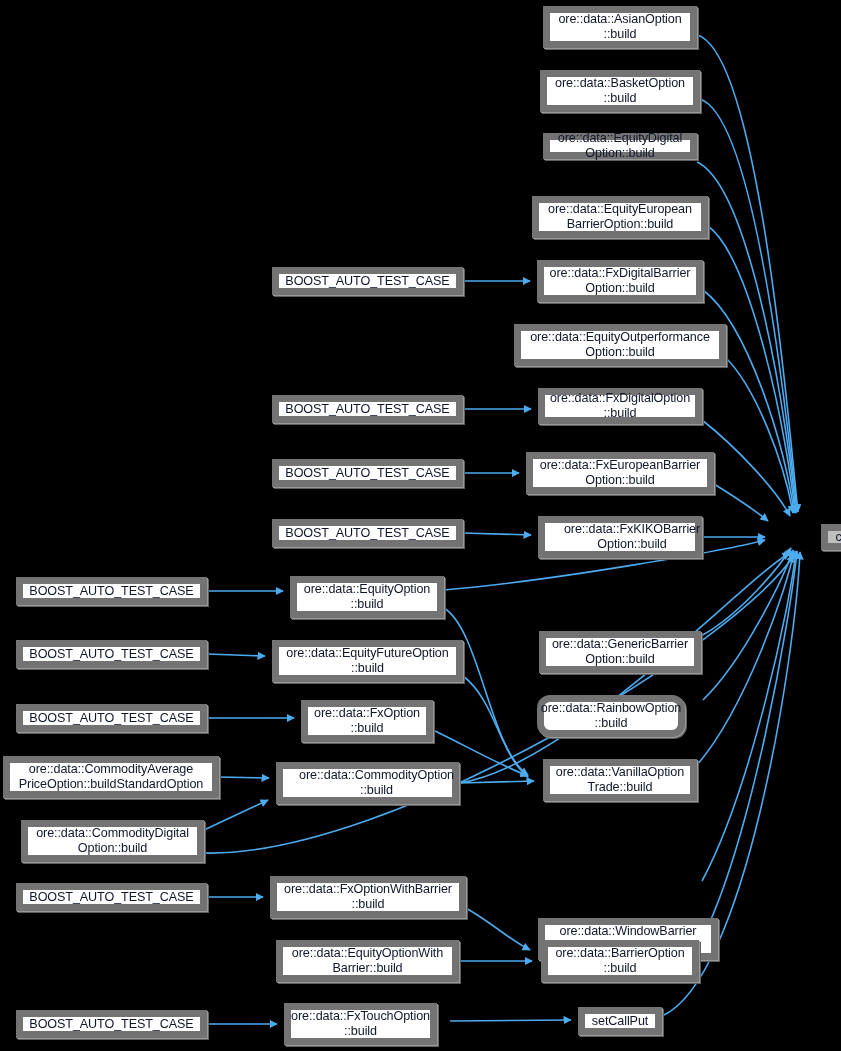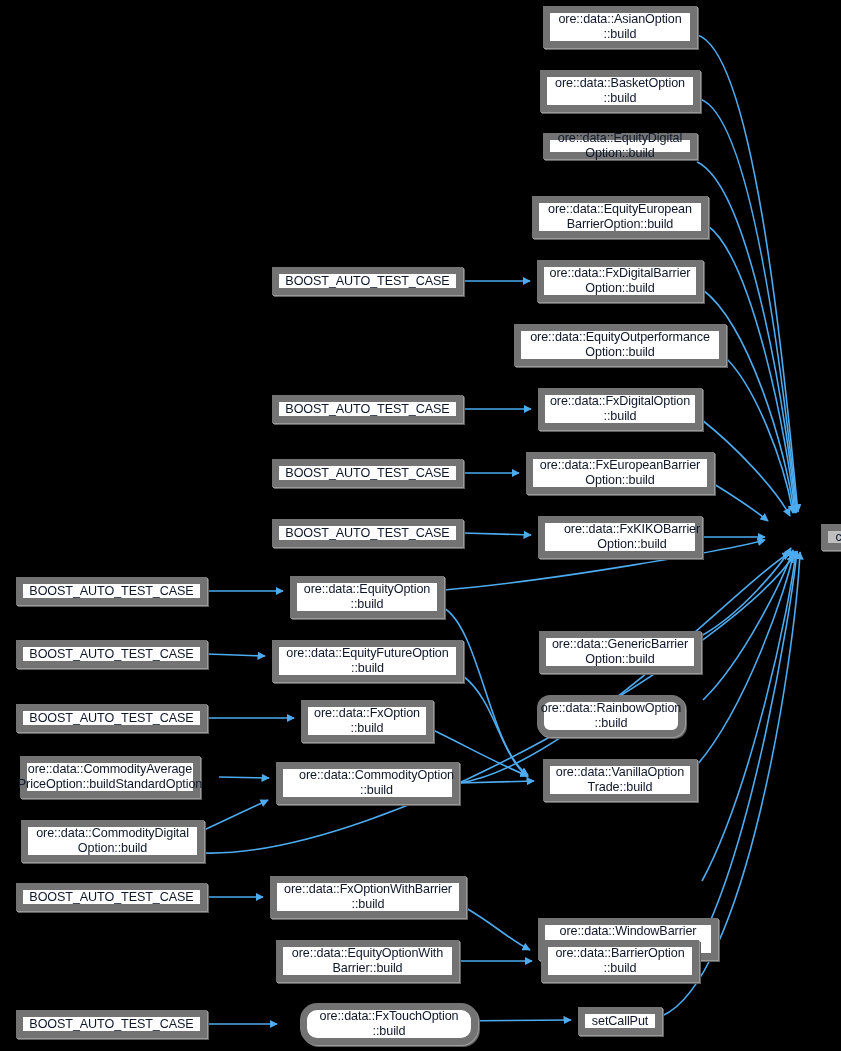--- a/index.html
+++ b/index.html
@@ -101,21 +101,21 @@
       <div class="node" style="left: 540px; top: 70px; width: 160px; height: 42px;">ore::data::BasketOption
 ::build</div>
       <div class="node" style="left: 543px; top: 133px; width: 154px; height: 26px;">ore::data::EquityDigital
 Option::build</div>
       <div class="node" style="left: 532px; top: 196px; width: 176px; height: 42px;">ore::data::EquityEuropean
 BarrierOption::build</div>
       <div class="node" style="left: 537px; top: 260px; width: 166px; height: 42px;">ore::data::FxDigitalBarrier
 Option::build</div>
       <div class="node" style="left: 514px; top: 324px; width: 212px; height: 42px;">ore::data::EquityOutperformance
 Option::build</div>
-      <div class="node" style="left: 538px; top: 388px; width: 164px; height: 42px;">ore::data::FxDigitalOption
+      <div class="node" style="left: 538px; top: 388px; width: 164px; height: 36px;">ore::data::FxDigitalOption
 ::build</div>
       <div class="node" style="left: 526px; top: 452px; width: 188px; height: 42px;">ore::data::FxEuropeanBarrier
 Option::build</div>
       <div class="node" style="left: 538px; top: 516px; width: 164px; height: 42px; padding-left: 24px;">ore::data::FxKIKOBarrier
 Option::build</div>
       <div class="node" style="left: 539px; top: 631px; width: 162px; height: 42px;">ore::data::GenericBarrier
 Option::build</div>
       <div class="node" style="left: 537px; top: 695px; width: 148px; height: 42px; border-radius: 13px;">ore::data::RainbowOption
 ::build</div>
       <div class="node" style="left: 543px; top: 759px; width: 154px; height: 42px;">ore::data::VanillaOption
@@ -135,26 +135,26 @@
       <div class="node" style="left: 272px; top: 640px; width: 191px; height: 42px;">ore::data::EquityFutureOption
 ::build</div>
       <div class="node" style="left: 301px; top: 700px; width: 132px; height: 42px;">ore::data::FxOption
 ::build</div>
       <div class="node" style="left: 276px; top: 762px; width: 183px; height: 42px; padding-left: 18px;">ore::data::CommodityOption
 ::build</div>
       <div class="node" style="left: 270px; top: 876px; width: 196px; height: 42px;">ore::data::FxOptionWithBarrier
 ::build</div>
       <div class="node" style="left: 276px; top: 940px; width: 183px; height: 42px;">ore::data::EquityOptionWith
 Barrier::build</div>
-      <div class="node" style="left: 300px; top: 1003px; width: 178px; height: 42px; border-radius: 17px;">ore::data::FxTouchOption
+      <div class="node" style="left: 284px; top: 1003px; width: 153px; height: 42px;">ore::data::FxTouchOption
 ::build</div>
       <div class="node" style="left: 16px; top: 577px; width: 191px; height: 28px;">BOOST_AUTO_TEST_CASE</div>
       <div class="node" style="left: 16px; top: 640px; width: 191px; height: 28px;">BOOST_AUTO_TEST_CASE</div>
       <div class="node" style="left: 16px; top: 704px; width: 191px; height: 28px;">BOOST_AUTO_TEST_CASE</div>
-      <div class="node" style="left: 20px; top: 756px; width: 180px; height: 42px;">ore::data::CommodityAverage
+      <div class="node" style="left: 3px; top: 756px; width: 216px; height: 42px;">ore::data::CommodityAverage
 PriceOption::buildStandardOption</div>
       <div class="node" style="left: 21px; top: 820px; width: 183px; height: 42px;">ore::data::CommodityDigital
 Option::build</div>
       <div class="node" style="left: 16px; top: 883px; width: 191px; height: 28px;">BOOST_AUTO_TEST_CASE</div>
       <div class="node" style="left: 16px; top: 1010px; width: 191px; height: 28px;">BOOST_AUTO_TEST_CASE</div>
     </div>
 
 </div>
 
 </body></html>

